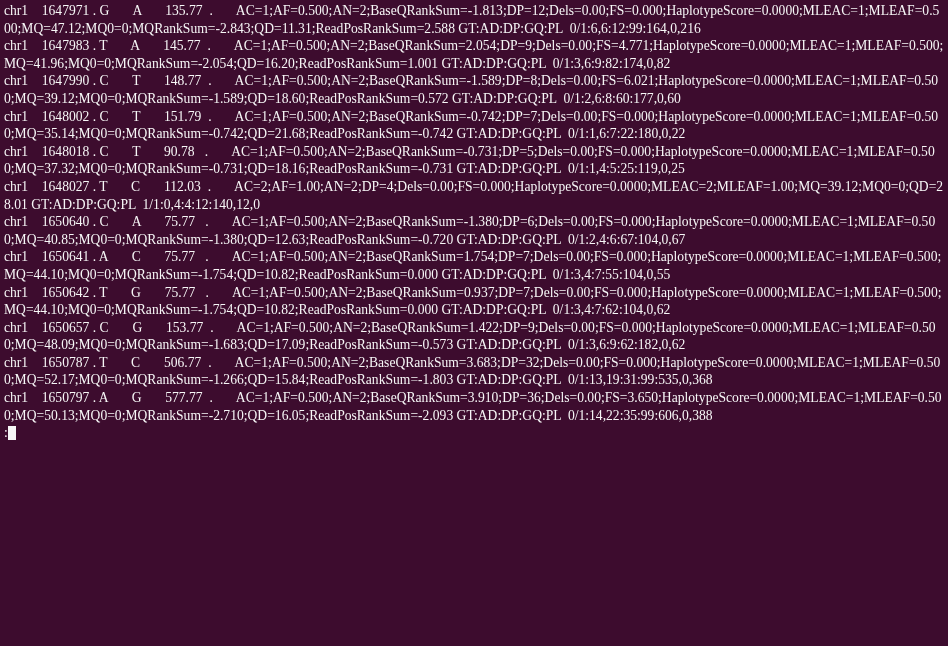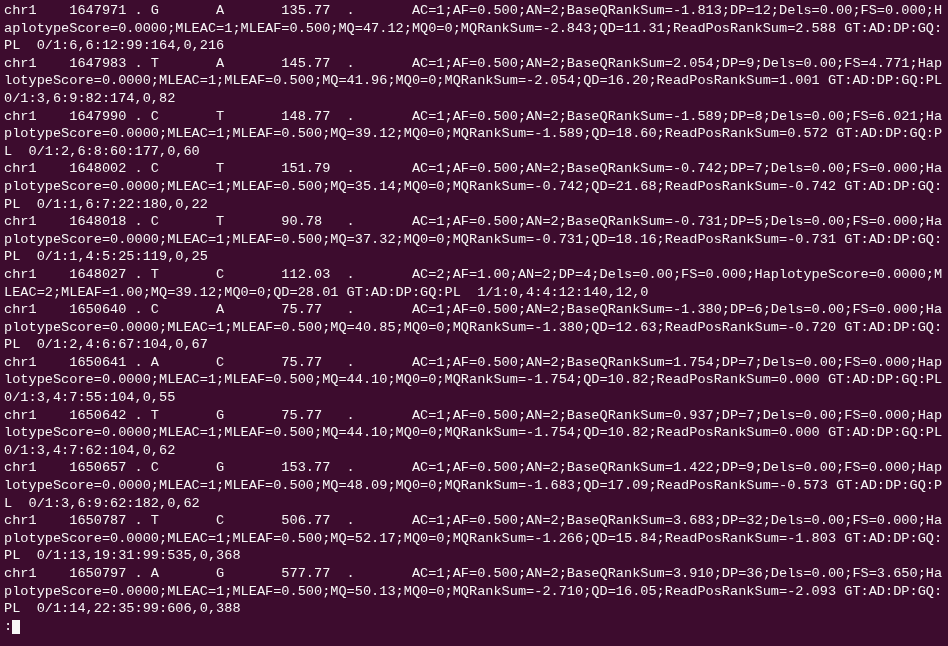--- a/index.html
+++ b/index.html
@@ -6,21 +6,21 @@
     margin: 0;
     padding: 0;
     width: 948px;
     height: 646px;
     background: #3d0c2e;
     overflow: hidden;
   }
   pre {
     margin: 0;
     padding: 2px 4px;
-    font-family: Liberation Mono, monospace;
+    font-family: Liberation Serif, serif;
     font-size: 13.6px;
     line-height: 17.6px;
     color: #f7f7f7;
     white-space: pre-wrap;
     word-break: break-all;
   }
   .cursor {
     display: inline-block;
     width: 8px;
     height: 14px;

